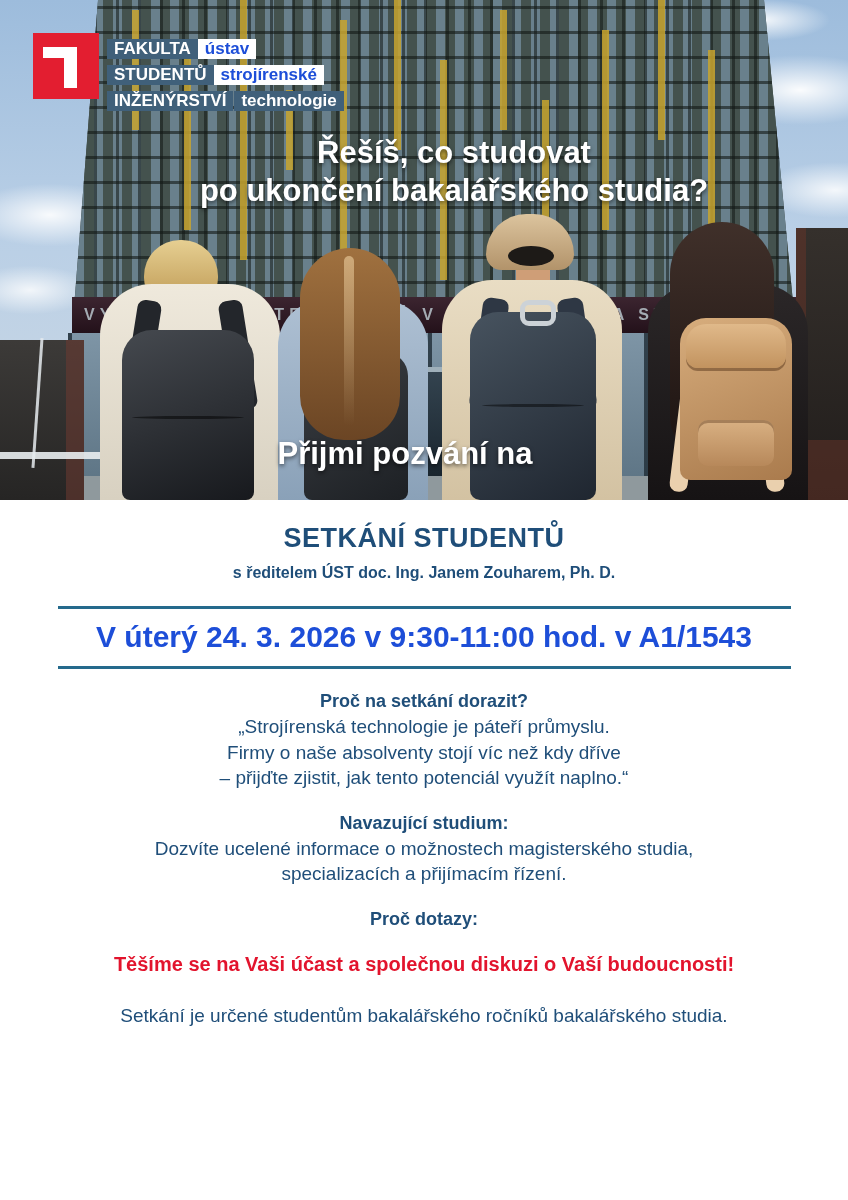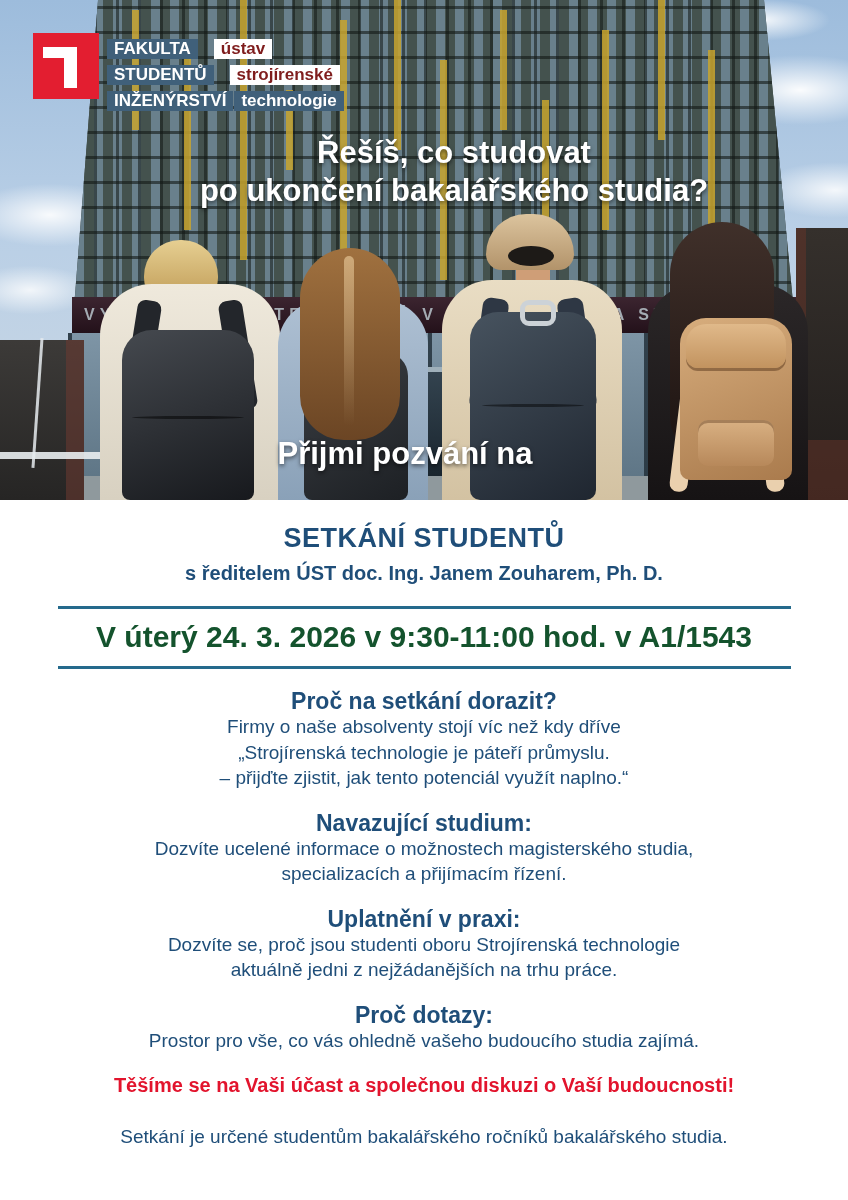--- a/index.html
+++ b/index.html
@@ -127,33 +127,33 @@
 
   
   .logo{position:absolute;left:33px;top:33px;z-index:40;display:flex;}
   .logo-mark{position:relative;width:66px;height:66px;background:#e31e30;flex:none;}
   .logo-mark .t-h{position:absolute;left:10px;top:14px;width:34px;height:11px;background:#ffffff;}
   .logo-mark .t-v{position:absolute;left:31px;top:14px;width:13px;height:41px;background:#ffffff;}
   .logo-rows{display:flex;flex-direction:column;margin-left:8px;margin-top:3px;}
   .logo-row{display:flex;align-items:center;height:26px;}
   .lbox{display:flex;align-items:center;padding:0 7px;font-weight:bold;font-size:17px;white-space:nowrap;}
   .lbox.blue{background:#40607a;color:#ffffff;}
-  .lbox.white{background:#ffffff;color:#7f1d1d;margin-left:16px;}
+  .lbox.white{background:#ffffff;color:#1d4ed8;margin-left:0;}
   .lbox.blue2{background:#40607a;color:#ffffff;margin-left:1px;}
 
   
   .content{position:absolute;left:0;top:500px;width:848px;text-align:center;color:#1f4e79;}
   .title{margin-top:23px;font-size:27px;line-height:30px;font-weight:bold;letter-spacing:.5px;}
-  .subtitle{margin-top:7px;font-size:20px;line-height:26px;font-weight:bold;}
+  .subtitle{margin-top:7px;font-size:16px;line-height:26px;font-weight:bold;}
   .rule{width:733px;height:0;border:none;border-top:3px solid #256a8c;margin:0 auto;}
   .rule.first{margin-top:20px;}
-  .date-line{padding:9px 0 10px 0;font-size:30px;line-height:38px;font-weight:bold;color:#14532d;}
+  .date-line{padding:9px 0 10px 0;font-size:30px;line-height:38px;font-weight:bold;color:#1d4ed8;}
   .sections{margin-top:20px;}
   .section{margin-bottom:20px;}
-  .section .h{font-size:23px;line-height:25px;font-weight:bold;}
+  .section .h{font-size:18px;line-height:25px;font-weight:bold;}
   .section .l{font-size:19px;line-height:25.5px;}
   .closing-red{margin-top:18px;font-size:20px;line-height:24px;font-weight:bold;color:#e2142d;}
   .closing-note{margin-top:28px;font-size:19px;line-height:24px;}
 </style>
 </head>
 <body>
 
 <div class="poster">
 
   <div class="photo">
@@ -236,37 +236,31 @@
     <div class="title">SETKÁNÍ STUDENTŮ</div>
     <div class="subtitle">s ředitelem ÚST doc. Ing. Janem Zouharem, Ph. D.</div>
 
     <hr class="rule first">
     <div class="date-line">V úterý 24. 3. 2026 v 9:30-11:00 hod. v A1/1543</div>
     <hr class="rule">
 
     <div class="sections">
       <div class="section">
         <div class="h">Proč na setkání dorazit?</div>
+        <div class="l">„Strojírenská technologie je páteří průmyslu.</div>
         <div class="l">Firmy o naše absolventy stojí víc než kdy dříve</div>
-        <div class="l">„Strojírenská technologie je páteří průmyslu.</div>
         <div class="l">– přijďte zjistit, jak tento potenciál využít naplno.“</div>
       </div>
       <div class="section">
         <div class="h">Navazující studium:</div>
         <div class="l">Dozvíte ucelené informace o možnostech magisterského studia,</div>
         <div class="l">specializacích a přijímacím řízení.</div>
       </div>
       <div class="section">
-        <div class="h">Uplatnění v praxi:</div>
-        <div class="l">Dozvíte se, proč jsou studenti oboru Strojírenská technologie</div>
-        <div class="l">aktuálně jedni z nejžádanějších na trhu práce.</div>
-      </div>
-      <div class="section">
         <div class="h">Proč dotazy:</div>
-        <div class="l">Prostor pro vše, co vás ohledně vašeho budoucího studia zajímá.</div>
       </div>
     </div>
 
     <div class="closing-red">Těšíme se na Vaši účast a společnou diskuzi o Vaší budoucnosti!</div>
     <div class="closing-note">Setkání je určené studentům bakalářského ročníků bakalářského studia.</div>
   </div>
 
 </div>
 
 </body></html>

